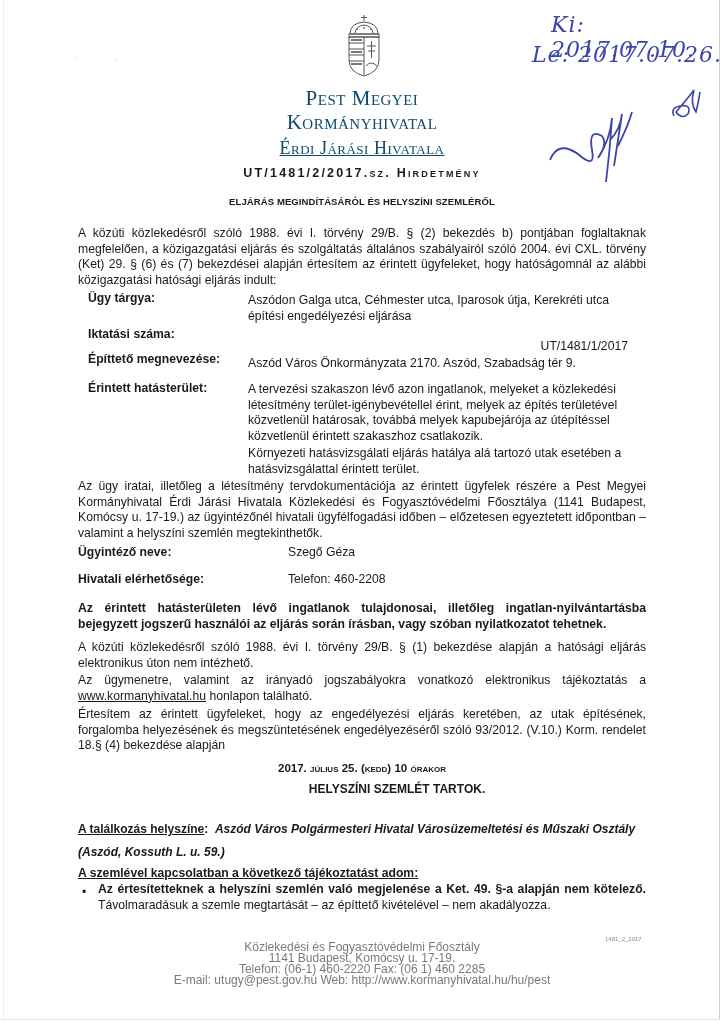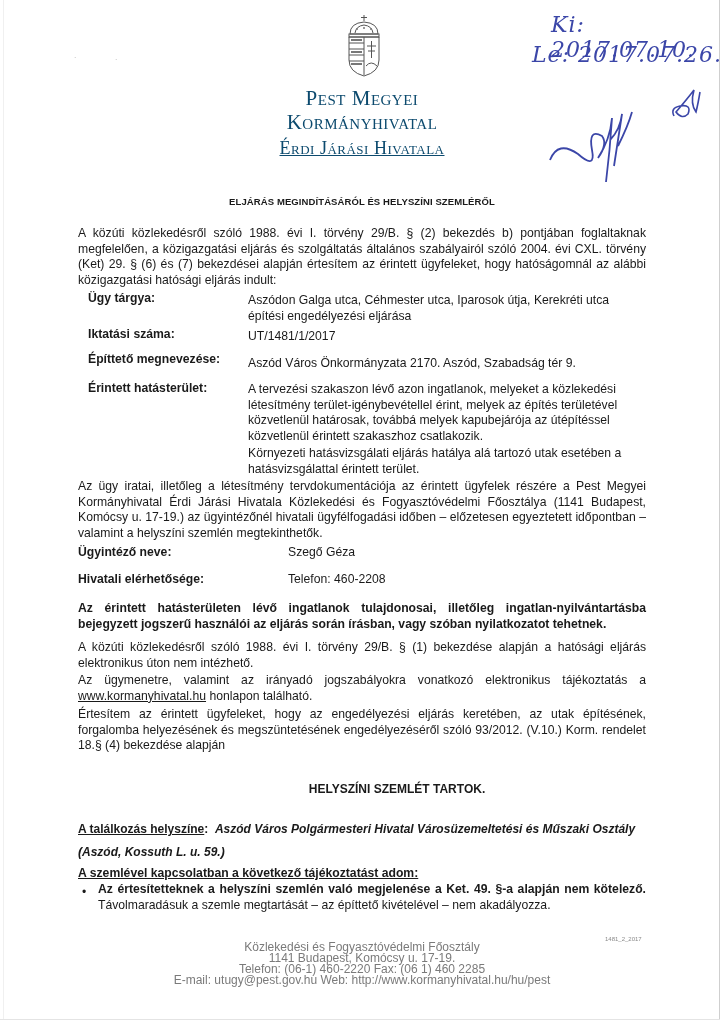--- a/index.html
+++ b/index.html
@@ -91,38 +91,42 @@
       <circle cx="16" cy="15" r="1"></circle>
         <circle cx="23" cy="14" r="1"></circle>
         <circle cx="30" cy="15" r="1"></circle>
     </g>
   </svg>
 
   <div class="office l1">Pest Megyei</div>
   <div class="office l2">Kormányhivatal</div>
   <div class="office l3">Érdi Járási Hivatala</div>
 
+  <div class="docno">
+    <span>UT/1481/2/2017.</span><span class="sc">sz.</span>
+    <span class="sc">Hirdetmény</span>
+  </div>
   <div class="subtitle">ELJÁRÁS MEGINDÍTÁSÁRÓL ÉS HELYSZÍNI SZEMLÉRŐL</div>
 
   <div class="hand h1">Ki: 2017.07.10.</div>
   <div class="hand h2">Le: 2017.07.26.</div>
   <svg class="hand-mark" style="left:668px;top:86px;width:36px;height:36px;" viewBox="0 0 36 36">
     <path d="M6 30 Q2 22 12 20 Q24 18 20 28 Q14 34 8 26 Q20 12 26 4 Q22 18 28 26 Q30 18 32 6" fill="none" stroke="#3b46a8" stroke-width="1.6"></path>
   </svg>
   <svg class="hand-mark" style="left:548px;top:110px;width:100px;height:76px;" viewBox="0 0 100 76">
     <path d="M2 50 Q10 30 30 44 Q48 60 44 40 Q40 18 54 26 Q60 34 50 48 Q62 30 64 8 Q62 40 58 72 M62 30 Q72 20 74 4 Q70 30 66 56 M70 36 Q80 16 84 2" fill="none" stroke="#3b46a8" stroke-width="1.8"></path>
   </svg>
 
   <div class="p" style="top:226px;">A közúti közlekedésről szóló 1988. évi I. törvény 29/B. § (2) bekezdés b) pontjában foglaltaknak megfelelően, a közigazgatási eljárás és szolgáltatás általános szabályairól szóló 2004. évi CXL. törvény (Ket) 29. § (6) és (7) bekezdései alapján értesítem az érintett ügyfeleket, hogy hatóságomnál az alábbi közigazgatási hatósági eljárás indult:</div>
 
   <div class="kv-label" style="top:291px;">Ügy tárgya:</div>
   <div class="kv-value" style="top:293px;">Aszódon Galga utca, Céhmester utca, Iparosok útja, Kerekréti utca építési engedélyezési eljárása</div>
 
   <div class="kv-label" style="top:327px;">Iktatási száma:</div>
-  <div class="kv-value" style="top:329px;">UT/1481/1/2017</div>
+  <div class="kv-value" style="top:339px;text-align:right;">UT/1481/1/2017</div>
 
   <div class="kv-label" style="top:352px;">Építtető megnevezése:</div>
   <div class="kv-value" style="top:356px;">Aszód Város Önkormányzata 2170. Aszód, Szabadság tér 9.</div>
 
   <div class="kv-label" style="top:381px;">Érintett hatásterület:</div>
   <div class="kv-value" style="top:382px;">A tervezési szakaszon lévő azon ingatlanok, melyeket a közlekedési létesítmény terület-igénybevétellel érint, melyek az építés területével közvetlenül határosak, továbbá melyek kapubejárója az útépítéssel közvetlenül érintett szakaszhoz csatlakozik.</div>
   <div class="kv-value" style="top:446px;">Környezeti hatásvizsgálati eljárás hatálya alá tartozó utak esetében a hatásvizsgálattal érintett terület.</div>
 
   <div class="p" style="top:479px;">Az ügy iratai, illetőleg a létesítmény tervdokumentációja az érintett ügyfelek részére a Pest Megyei Kormányhivatal Érdi Járási Hivatala Közlekedési és Fogyasztóvédelmi Főosztálya (1141 Budapest, Komócsy u. 17-19.) az ügyintézőnél hivatali ügyfélfogadási időben – előzetesen egyeztetett időpontban – valamint a helyszíni szemlén megtekinthetők.</div>
 
@@ -132,20 +136,28 @@
   <div class="kv-value2" style="top:572px;">Telefon: 460-2208</div>
 
   <div class="p bold" style="top:601px;">Az érintett hatásterületen lévő ingatlanok tulajdonosai, illetőleg ingatlan-nyilvántartásba bejegyzett jogszerű használói az eljárás során írásban, vagy szóban nyilatkozatot tehetnek.</div>
 
   <div class="p" style="top:640px;">A közúti közlekedésről szóló 1988. évi I. törvény 29/B. § (1) bekezdése alapján a hatósági eljárás elektronikus úton nem intézhető.</div>
 
   <div class="p" style="top:673px;text-align:justify;"><span>Az ügymenetre, valamint az irányadó jogszabályokra vonatkozó elektronikus tájékoztatás a </span><a class="link">www.kormanyhivatal.hu</a><span> honlapon található.</span></div>
 
   <div class="p" style="top:707px;">Értesítem az érintett ügyfeleket, hogy az engedélyezési eljárás keretében, az utak építésének, forgalomba helyezésének és megszüntetésének engedélyezéséről szóló 93/2012. (V.10.) Korm. rendelet 18.§ (4) bekezdése alapján</div>
 
+  <div class="center-bold date">
+    <span>2017.</span>
+    <span class="sc">július</span>
+    <span>25.</span>
+    <span class="sc">(kedd)</span>
+    <span>10</span>
+    <span class="sc">órakor</span>
+  </div>
   <div class="center-bold ins">HELYSZÍNI SZEMLÉT TARTOK.</div>
 
   <div class="meet" style="top:822px;">
     <span class="lbl">A találkozás helyszíne</span><span>:</span>&nbsp;
     <span class="val">Aszód Város Polgármesteri Hivatal Városüzemeltetési és Műszaki Osztály</span>
   </div>
   <div class="meet" style="top:845px;">
     <span class="val">(Aszód, Kossuth L. u. 59.)</span>
   </div>
 

